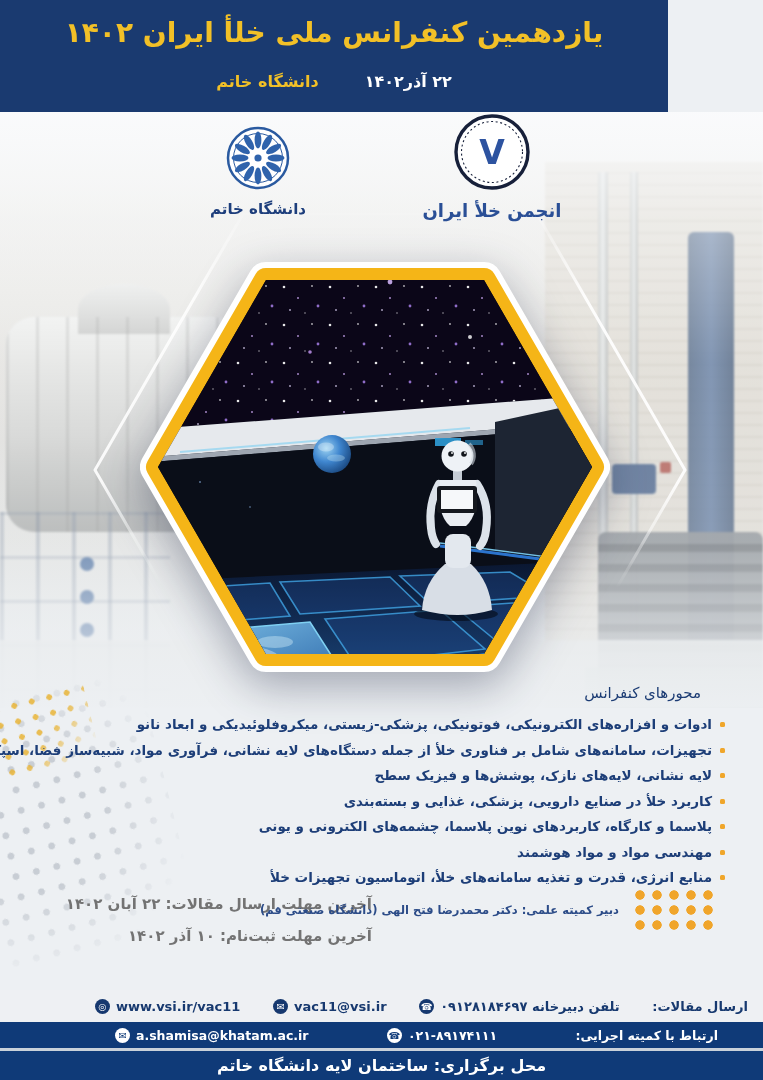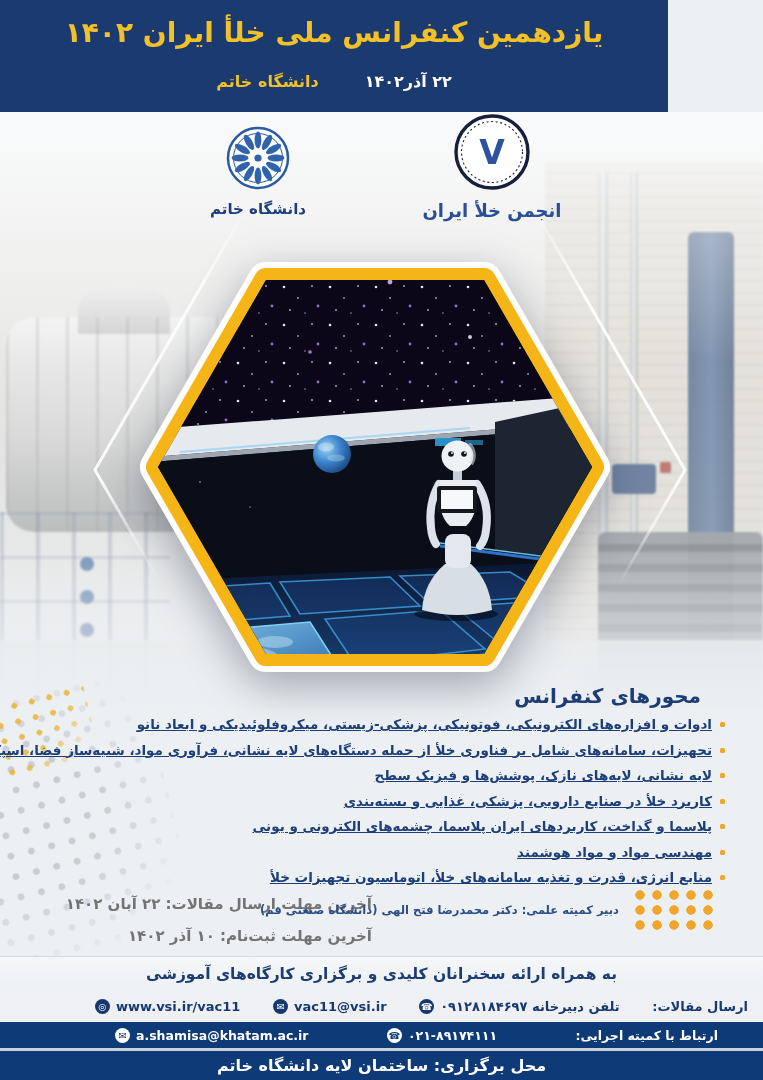--- a/index.html
+++ b/index.html
@@ -86,25 +86,25 @@
 
   
   .deco-hex{position:absolute;left:80px;top:200px;width:620px;height:540px;z-index:2;
     -webkit-mask-image:linear-gradient(180deg,transparent 0%,#000 18%,#000 52%,transparent 72%);
             mask-image:linear-gradient(180deg,transparent 0%,#000 18%,#000 52%,transparent 72%);}
   .hex-main{position:absolute;left:140px;top:242px;width:470px;height:450px;z-index:4;
     filter:drop-shadow(0 14px 22px rgba(20,30,60,.35));}
 
   
   .topics-heading{position:absolute;right:62px;top:684px;z-index:5;
-    color:#1c3c74;font-size:20px;font-weight:bold;}
+    color:#1c3c74;font-size:15px;font-weight:normal;}
   .topics-list{position:absolute;right:36px;top:712px;width:722px;z-index:5;
     margin:0;padding:0;list-style:none;text-align:right;}
   .topics-list li{position:relative;padding-right:15px;white-space:nowrap;
-    color:#1d3e78;font-size:13.5px;font-weight:bold;line-height:25.5px;text-decoration:underline;}
+    color:#1d3e78;font-size:13.5px;font-weight:bold;line-height:25.5px;}
   .topics-list li::before{content:'';position:absolute;right:2px;top:10px;
     width:5px;height:5px;border-radius:1.5px;background:#f0a62a;}
 
   
   .deadlines{position:absolute;left:40px;top:888px;width:332px;z-index:5;
     text-align:right;color:#737373;font-size:15px;font-weight:bold;line-height:32px;}
   .deadlines p{margin:0;}
   .committees{position:absolute;right:50px;top:888px;z-index:5;
     display:flex;align-items:center;gap:14px;}
   .committee-lines{text-align:right;color:#2c4c88;font-size:11.5px;font-weight:bold;line-height:30px;}
@@ -302,40 +302,37 @@
       <rect x="0" y="0" width="470" height="450" fill="url(#vig)"></rect>
     </g>
   </svg>
 
   <div class="topics-heading">محورهای کنفرانس</div>
   <ul class="topics-list">
     <li>ادوات و افزاره‌های الکترونیکی، فوتونیکی، پزشکی-زیستی، میکروفلوئیدیکی و ابعاد نانو</li>
     <li>تجهیزات، سامانه‌های شامل بر فناوری خلأ از جمله دستگاه‌های لایه نشانی، فرآوری مواد، شبیه‌ساز فضا، اسپکتروسکوپی و میکروسکوپی</li>
     <li>لایه نشانی، لایه‌های نازک، پوشش‌ها و فیزیک سطح</li>
     <li>کاربرد خلأ در صنایع دارویی، پزشکی، غذایی و بسته‌بندی</li>
-    <li>پلاسما و گداخت، کاربردهای ایران پلاسما، چشمه‌های الکترونی و یونی</li>
+    <li>پلاسما و کارگاه، کاربردهای نوین پلاسما، چشمه‌های الکترونی و یونی</li>
     <li>مهندسی مواد و مواد هوشمند</li>
     <li>منابع انرژی، قدرت و تغذیه سامانه‌های خلأ، اتوماسیون تجهیزات خلأ</li>
   </ul>
 
   <div class="deadlines">
     <p>آخرین مهلت ارسال مقالات: ۲۲ آبان ۱۴۰۲</p>
     <p>آخرین مهلت ثبت‌نام: ۱۰ آذر ۱۴۰۲</p>
   </div>
 
   <div class="committees">
     <div class="dots-committee"></div>
     <div class="committee-lines">
       <p>دبیر کمیته علمی: دکتر محمدرضا فتح الهی (دانشگاه صنعتی قم)</p>
     </div>
   </div>
 
-  <div class="band keynote">
-    <span>به همراه ارائه سخنرانان کلیدی و برگزاری کارگاه‌های آموزشی</span>
-  </div>
 
   <div class="band contact1">
     <span>ارسال مقالات:</span>
     <div class="c-item">
       <span>تلفن دبیرخانه ۰۹۱۲۸۱۸۴۶۹۷</span>
       <span class="badge">☎</span>
     </div>
     <div class="c-item">
       <span class="ltr">vac11@vsi.ir</span>
       <span class="badge">✉</span>

